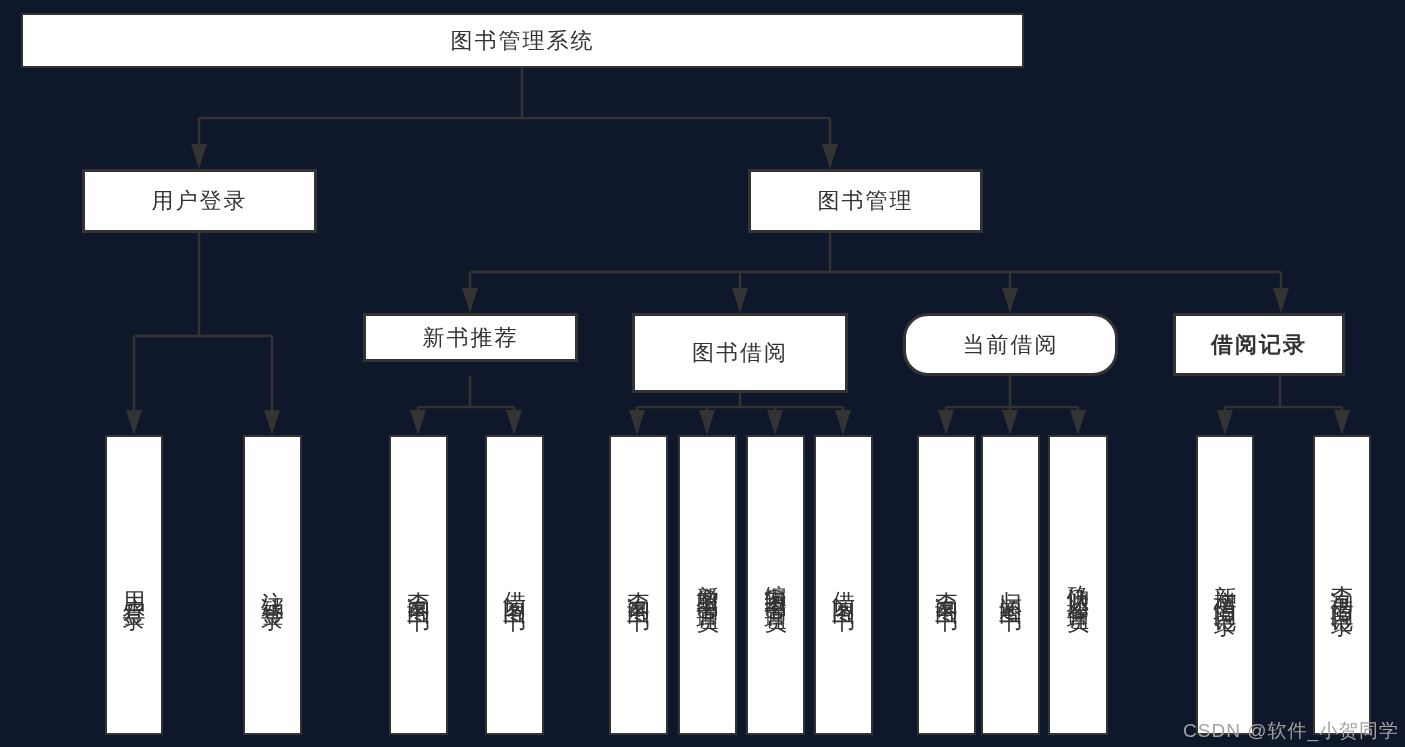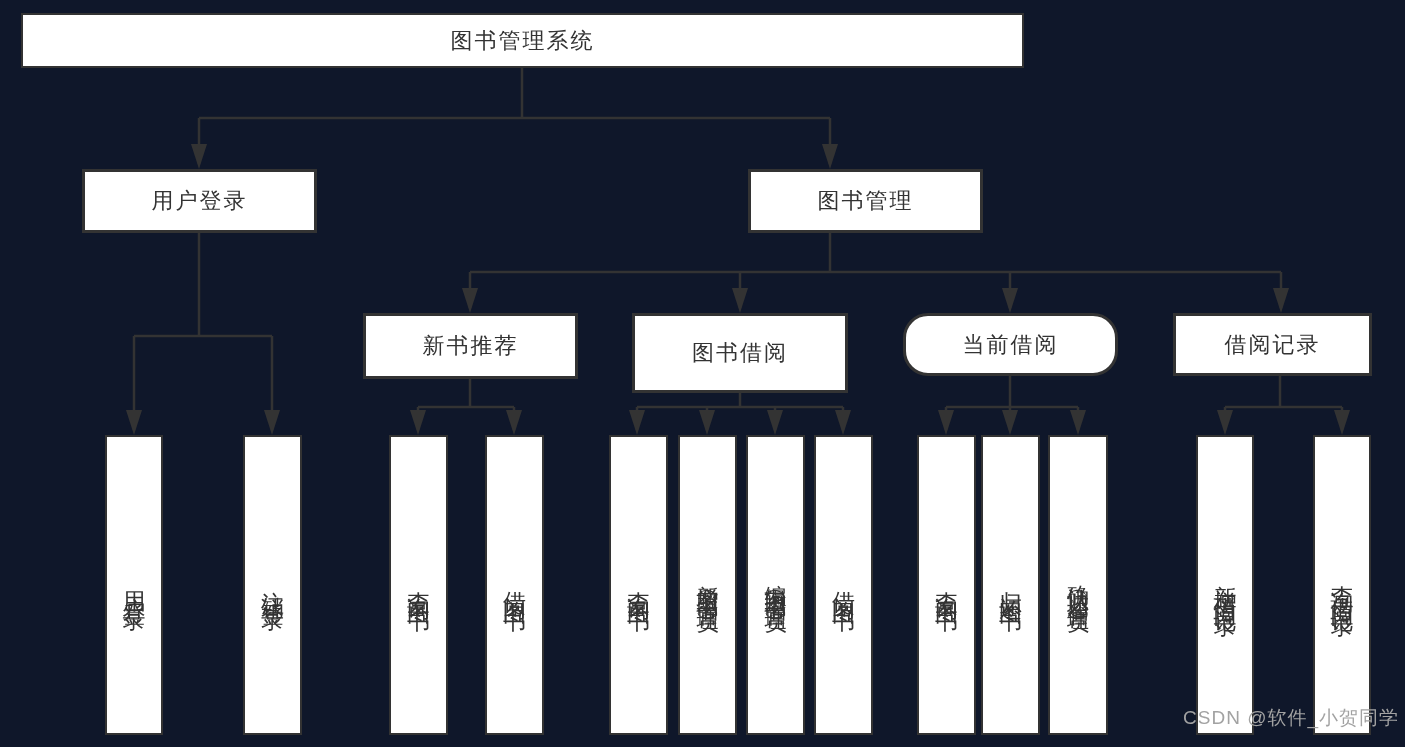--- a/index.html
+++ b/index.html
@@ -60,21 +60,21 @@
     letter-spacing: 6px;
     line-height: 1;
     color: #333333;
     max-height: 288px;
   }
   .leaf .vlbl.long { letter-spacing: 4px; font-size: 22px; }
 
   .watermark {
     position: absolute;
     right: 6px;
-    bottom: 16px;
+    bottom: 3px;
     font-size: 19px;
     color: #a2a2a2;
     letter-spacing: 1px;
     white-space: nowrap;
     z-index: 5;
   }
 </style>
 </head>
 <body>
 
@@ -134,30 +134,30 @@
     <span class="lbl">图书管理系统</span>
   </div>
 
   <div class="node hbox" style="left:82px;top:169px;width:235px;height:64px;">
     <span class="lbl">用户登录</span>
   </div>
   <div class="node hbox" style="left:712px;top:169px;width:235px;height:64px;margin-left:36px;">
     <span class="lbl">图书管理</span>
   </div>
 
-  <div class="node hbox" style="left:363px;top:313px;width:215px;height:66px;">
+  <div class="node hbox" style="left:363px;top:313px;width:215px;height:49px;">
     <span class="lbl">新书推荐</span>
   </div>
   <div class="node hbox" style="left:632px;top:313px;width:216px;height:80px;">
     <span class="lbl">图书借阅</span>
   </div>
   <div class="node hbox" style="left:903px;top:313px;width:215px;height:63px;border-radius:25px;">
     <span class="lbl">当前借阅</span>
   </div>
-  <div class="node hbox" style="left:1173px;top:313px;width:199px;height:63px;">
+  <div class="node hbox" style="left:1173px;top:313px;width:172px;height:63px;font-weight:bold;">
     <span class="lbl">借阅记录</span>
   </div>
 
   <div class="node leaf" style="left:105px;width:58px;">
     <span class="vlbl">用户登录</span>
   </div>
   <div class="node leaf" style="left:243px;width:59px;">
     <span class="vlbl">注销登录</span>
   </div>
 

